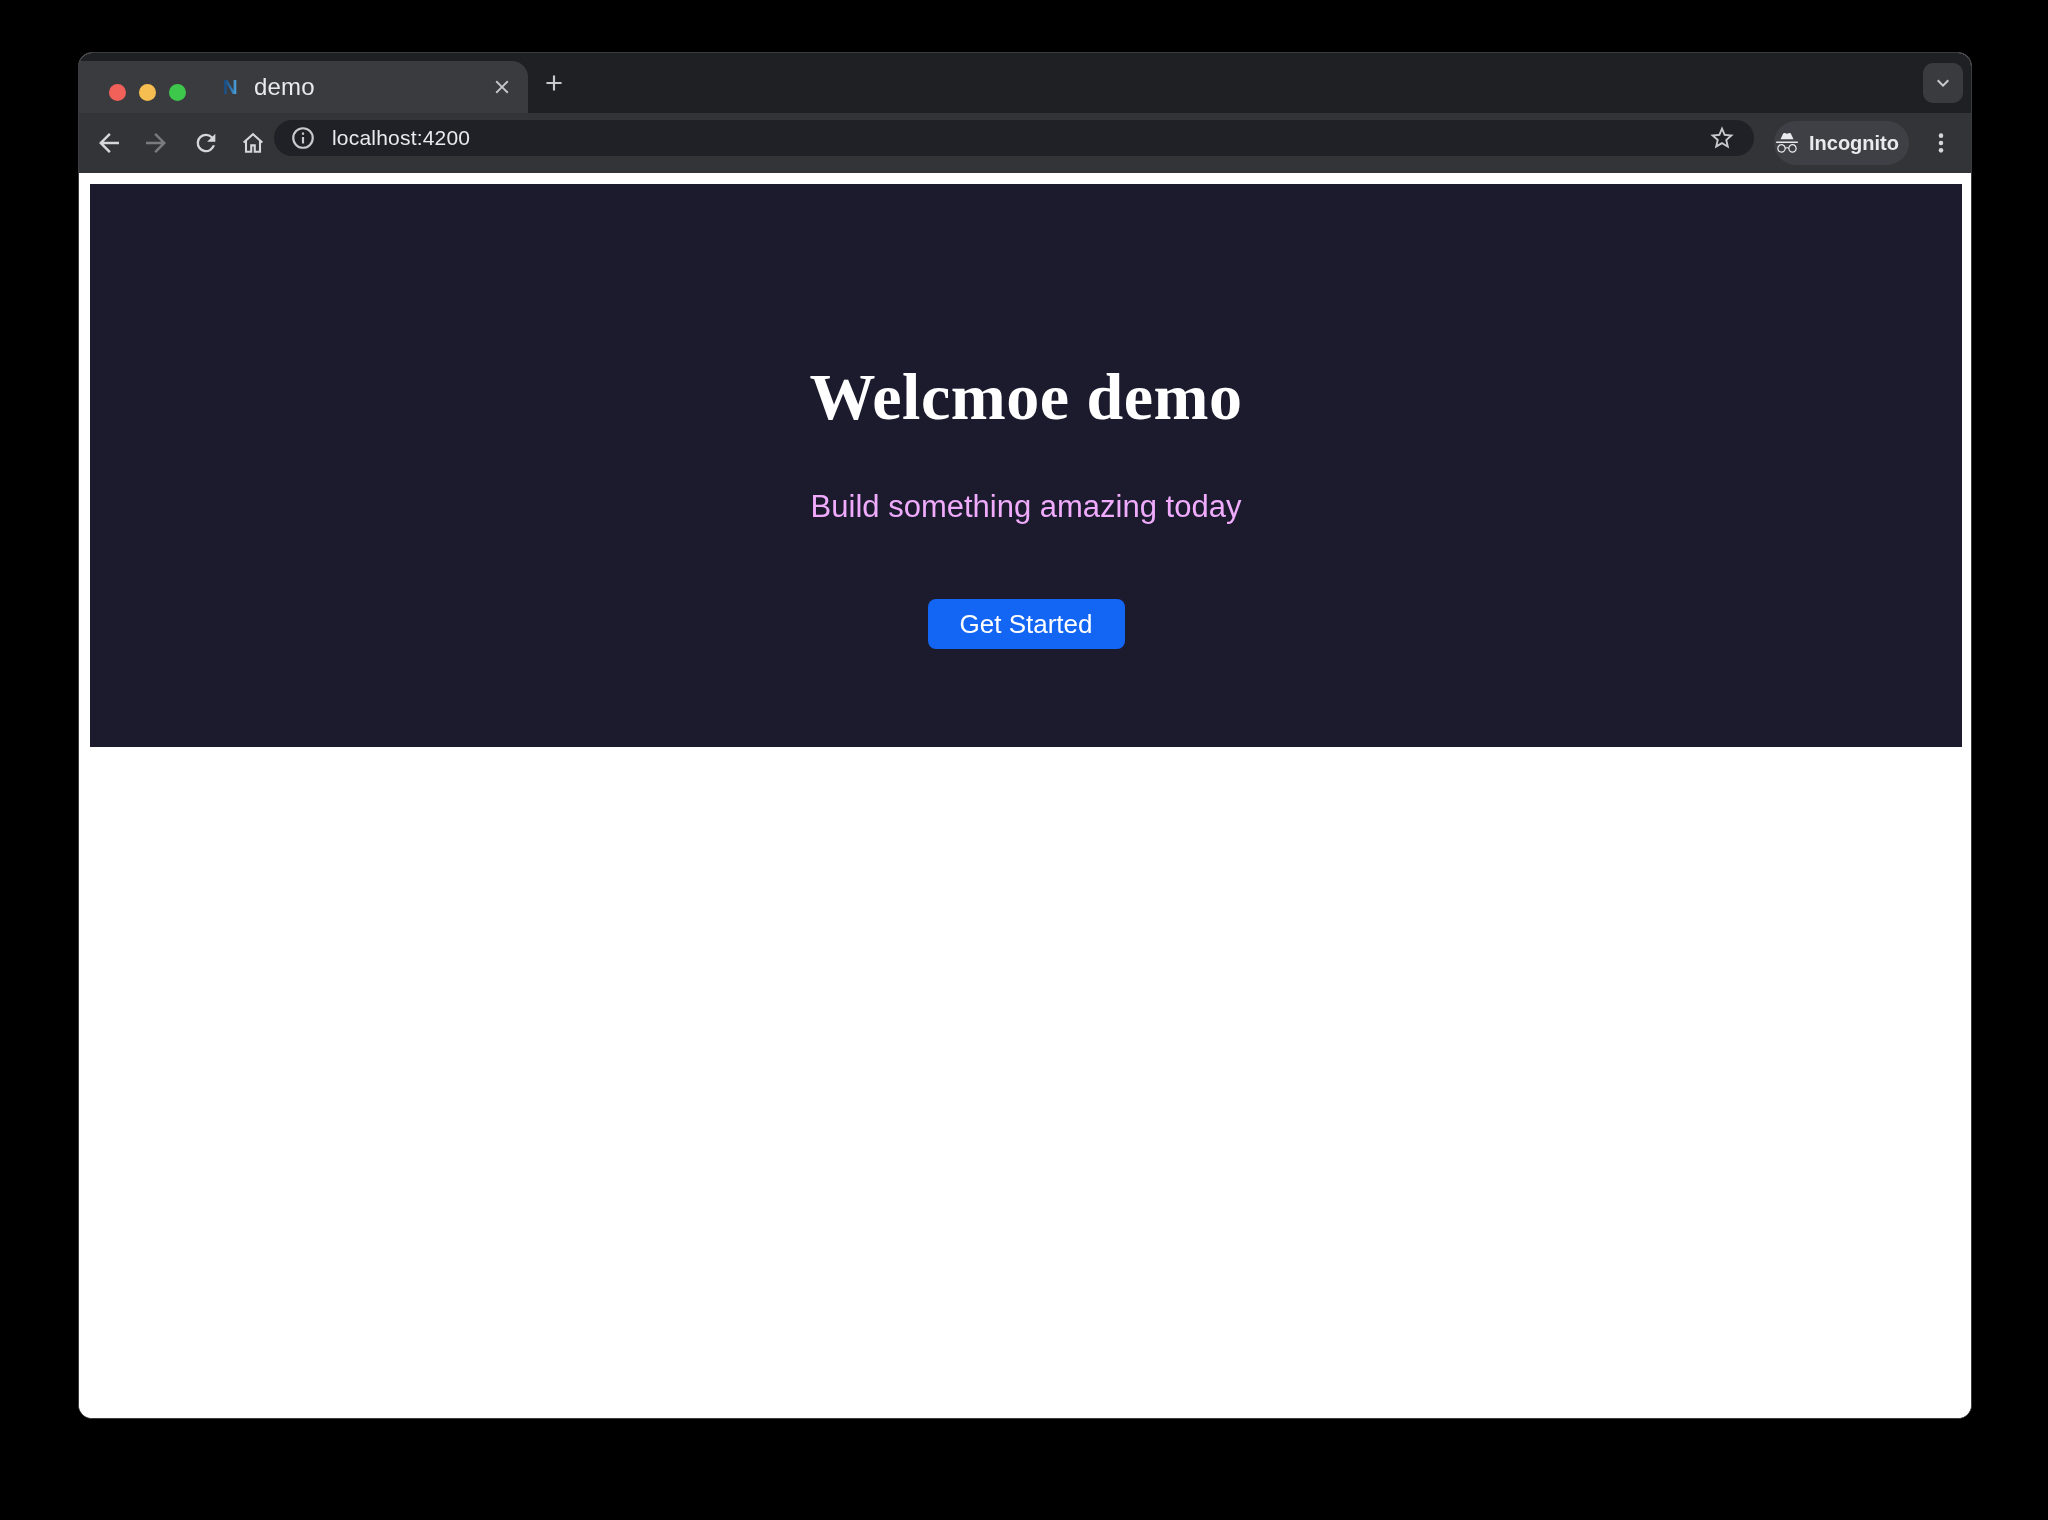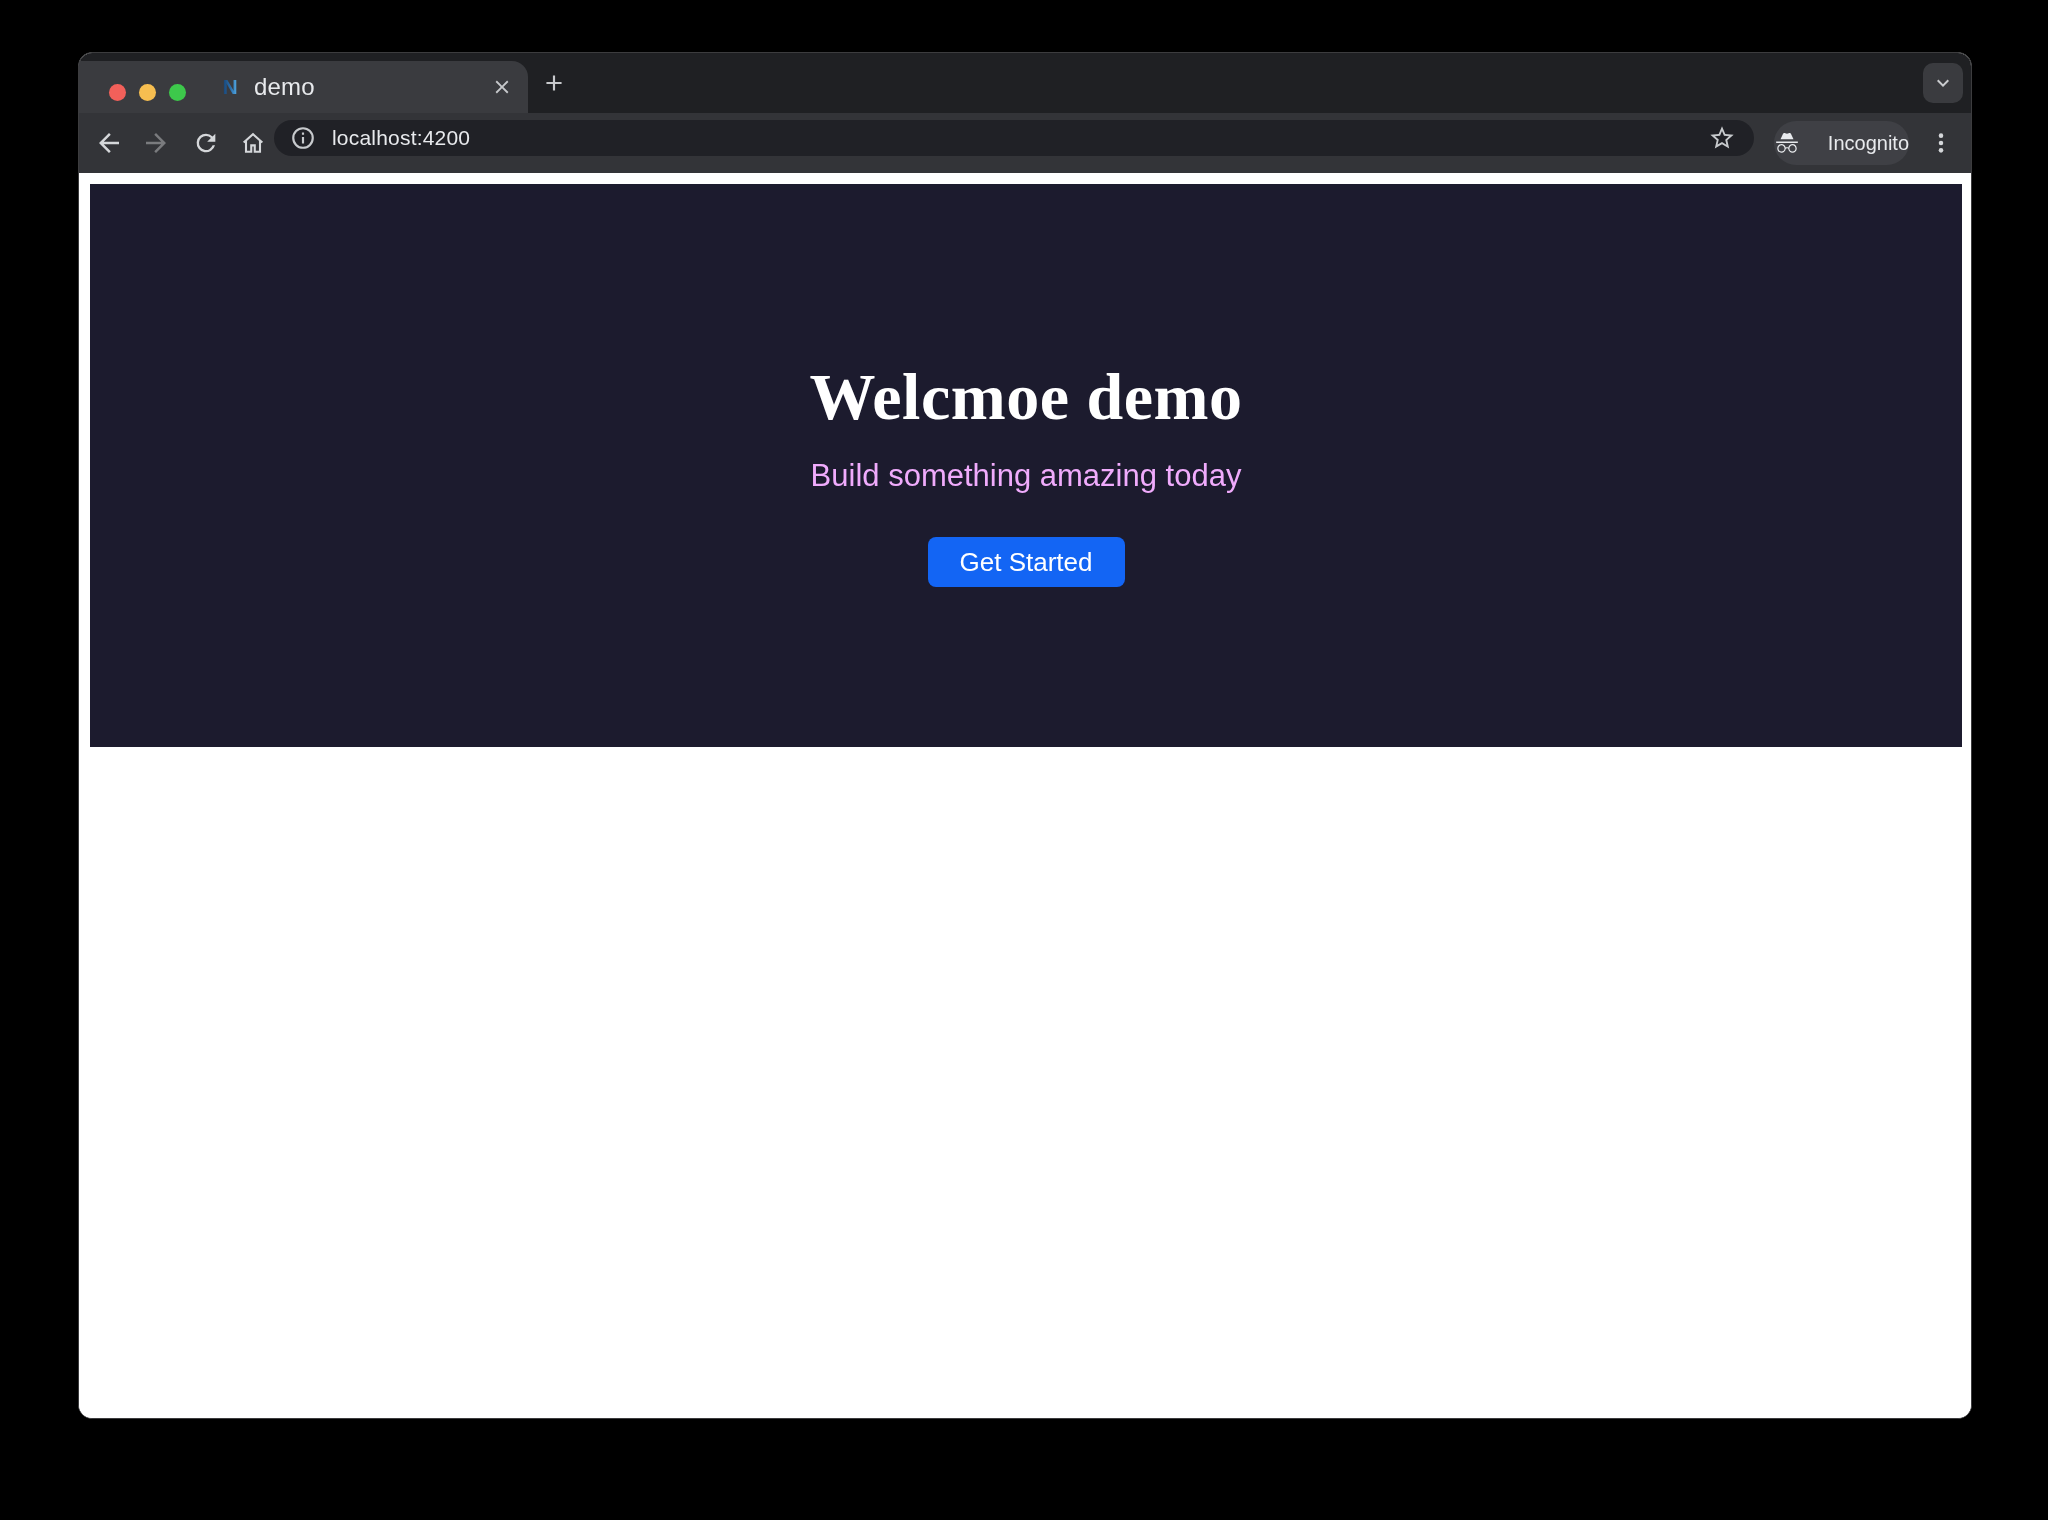--- a/index.html
+++ b/index.html
@@ -96,41 +96,42 @@
   }
   .star-btn {
     width:36px; height:36px; border:none; background:transparent;
     display:flex; align-items:center; justify-content:center;
     border-radius:50%; cursor:pointer;
   }
   .incognito {
     position:absolute; left:1695px; top:8px;
     width:135px; height:44px;
     background:var(--pill-bg); border-radius:22px;
-    display:flex; align-items:center; justify-content:space-between; gap:9px;
+    display:flex; align-items:center; justify-content:flex-start; gap:9px;font-weight:bold;
   }
   .incognito .label { color:#e8eaed; font-size:20px; }
   .menu-btn {
     position:absolute; left:1842px; top:10px;
     width:40px; height:40px;
     border:none; background:transparent; border-radius:50%;
     display:flex; align-items:center; justify-content:center; cursor:pointer;
   }
   
   .content {
     height:1247px;
     background:#fff;
     overflow:hidden;
   }
   .hero {
     margin:11px;
     width:1872px; height:563px;
     background:var(--hero-bg);
     display:flex; flex-direction:column; align-items:center;
     padding-top:178px;
+    gap:31px;
   }
   .hero-title {
     font-family:"Liberation Serif", serif;
     font-weight:bold;
     font-size:66px; line-height:1.05;
     color:#ffffff;
     letter-spacing:.5px;
   }
   .hero-subtitle {
     margin-top:27px;

